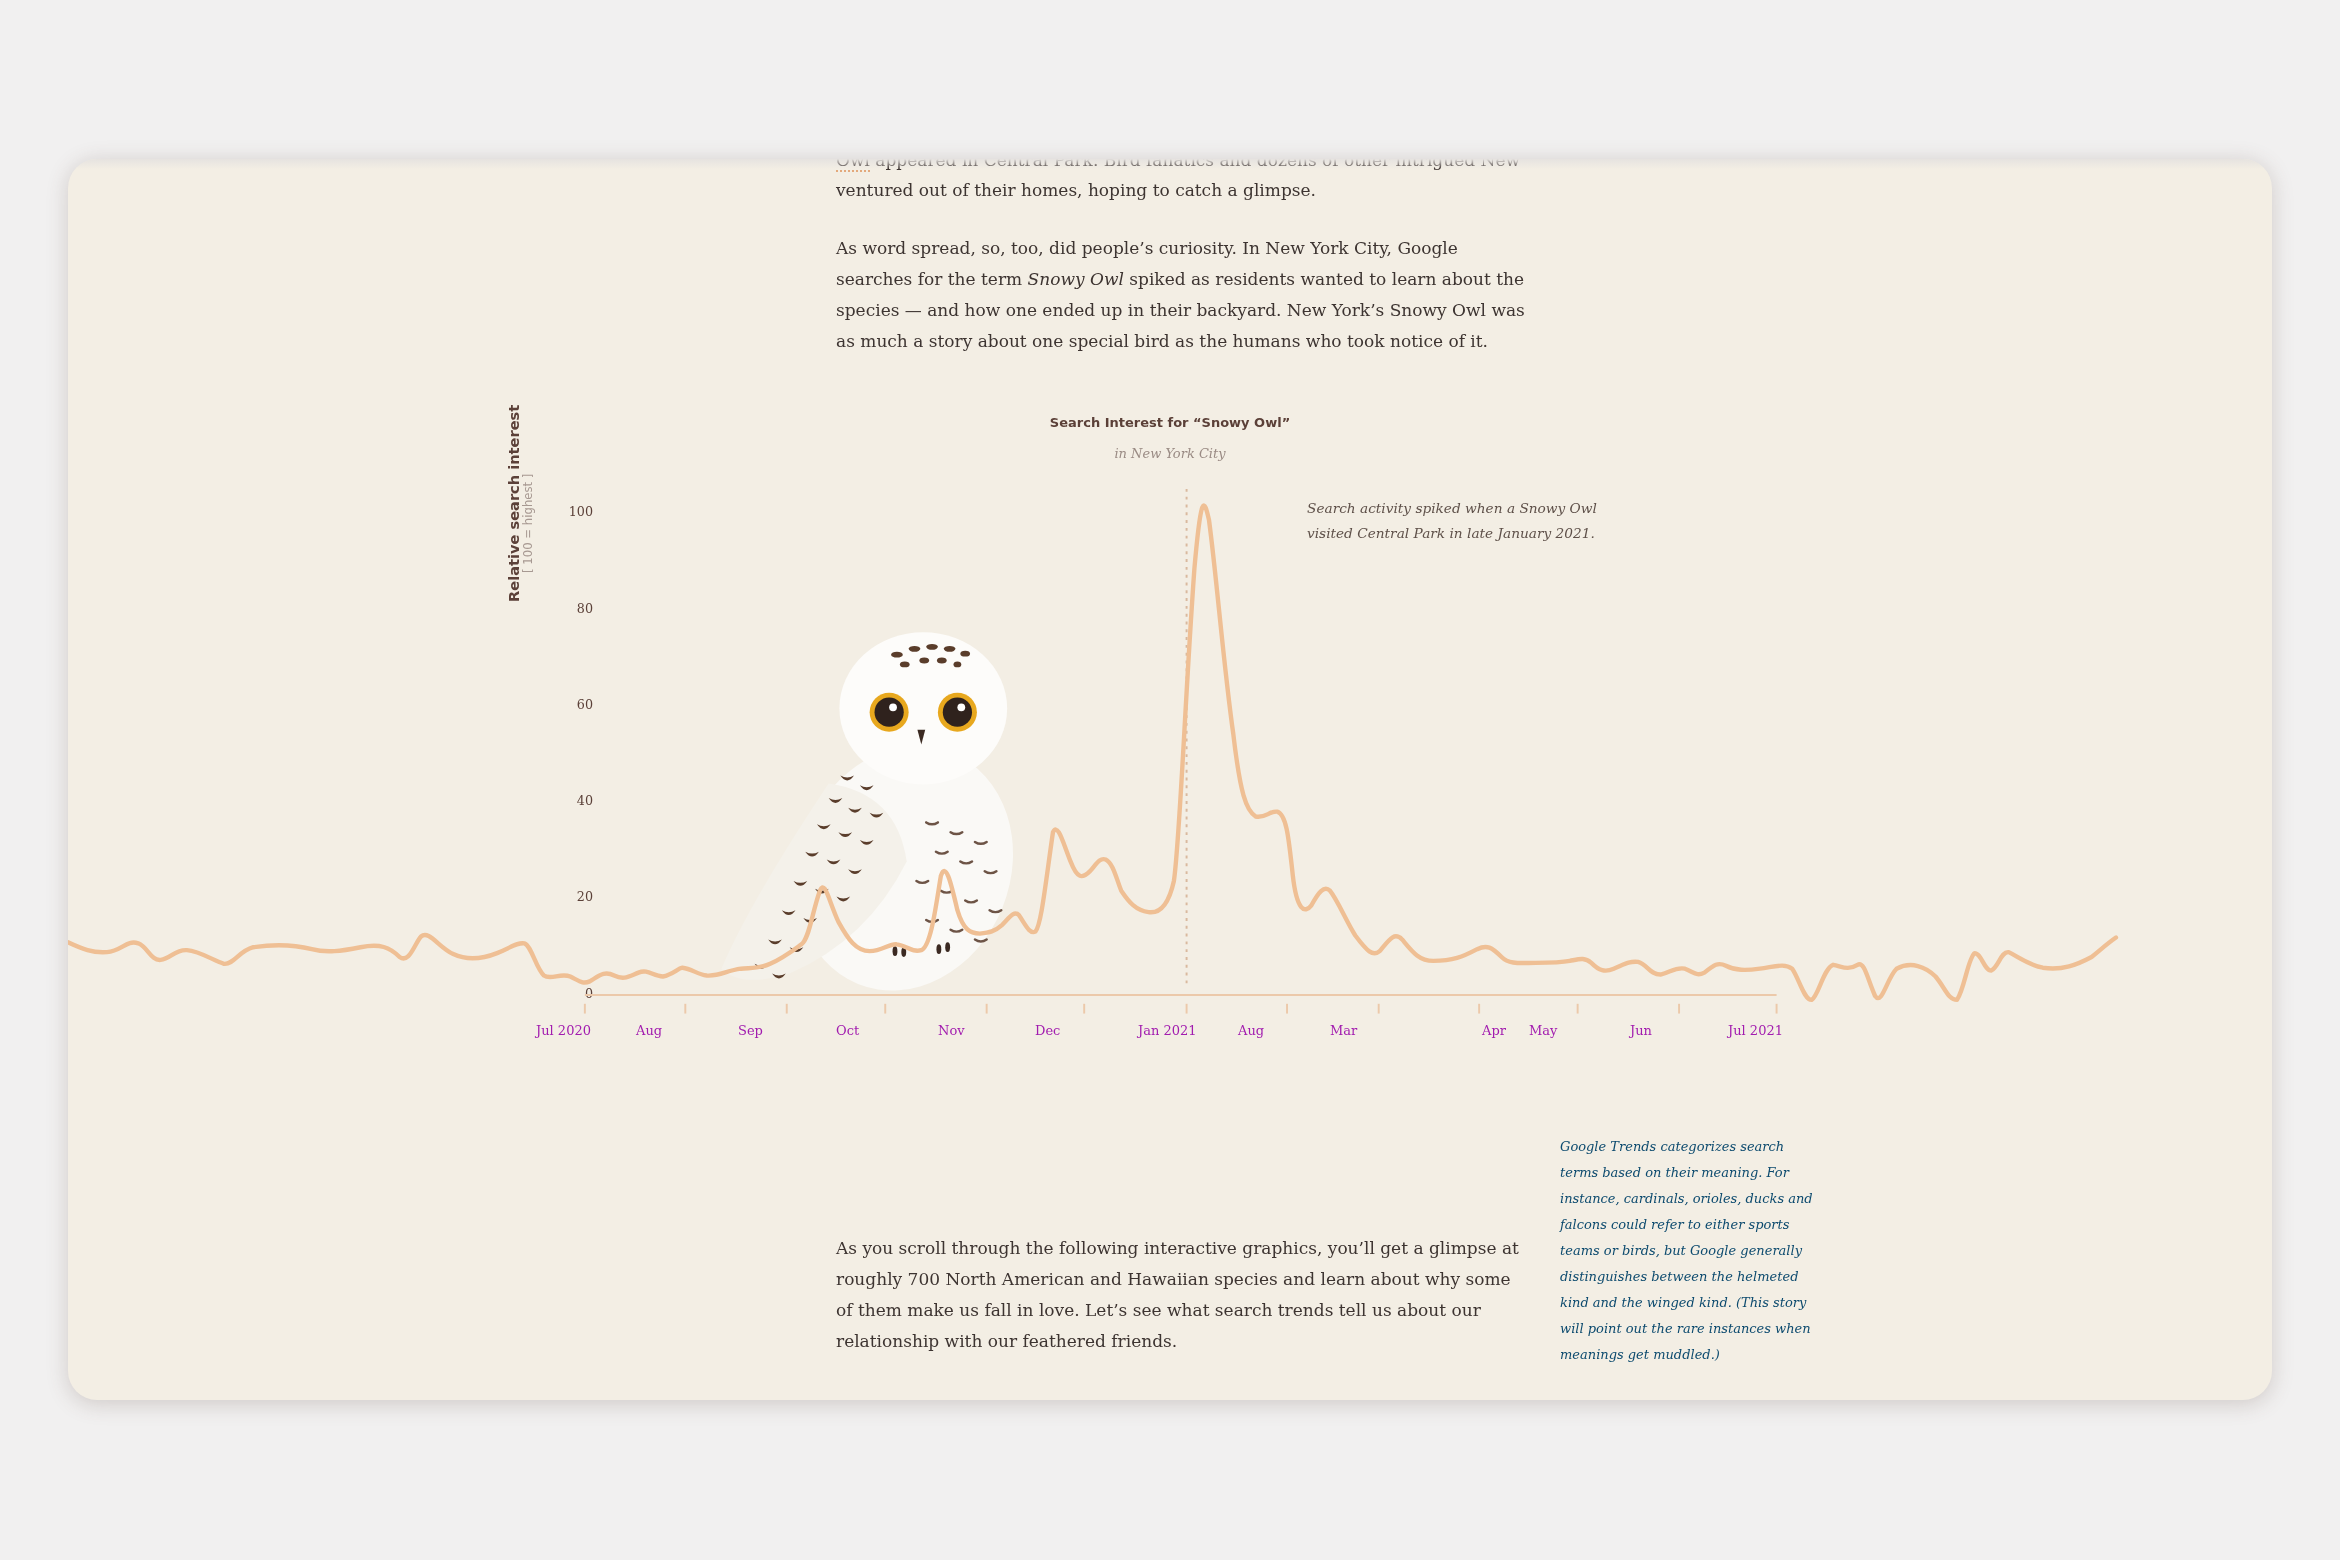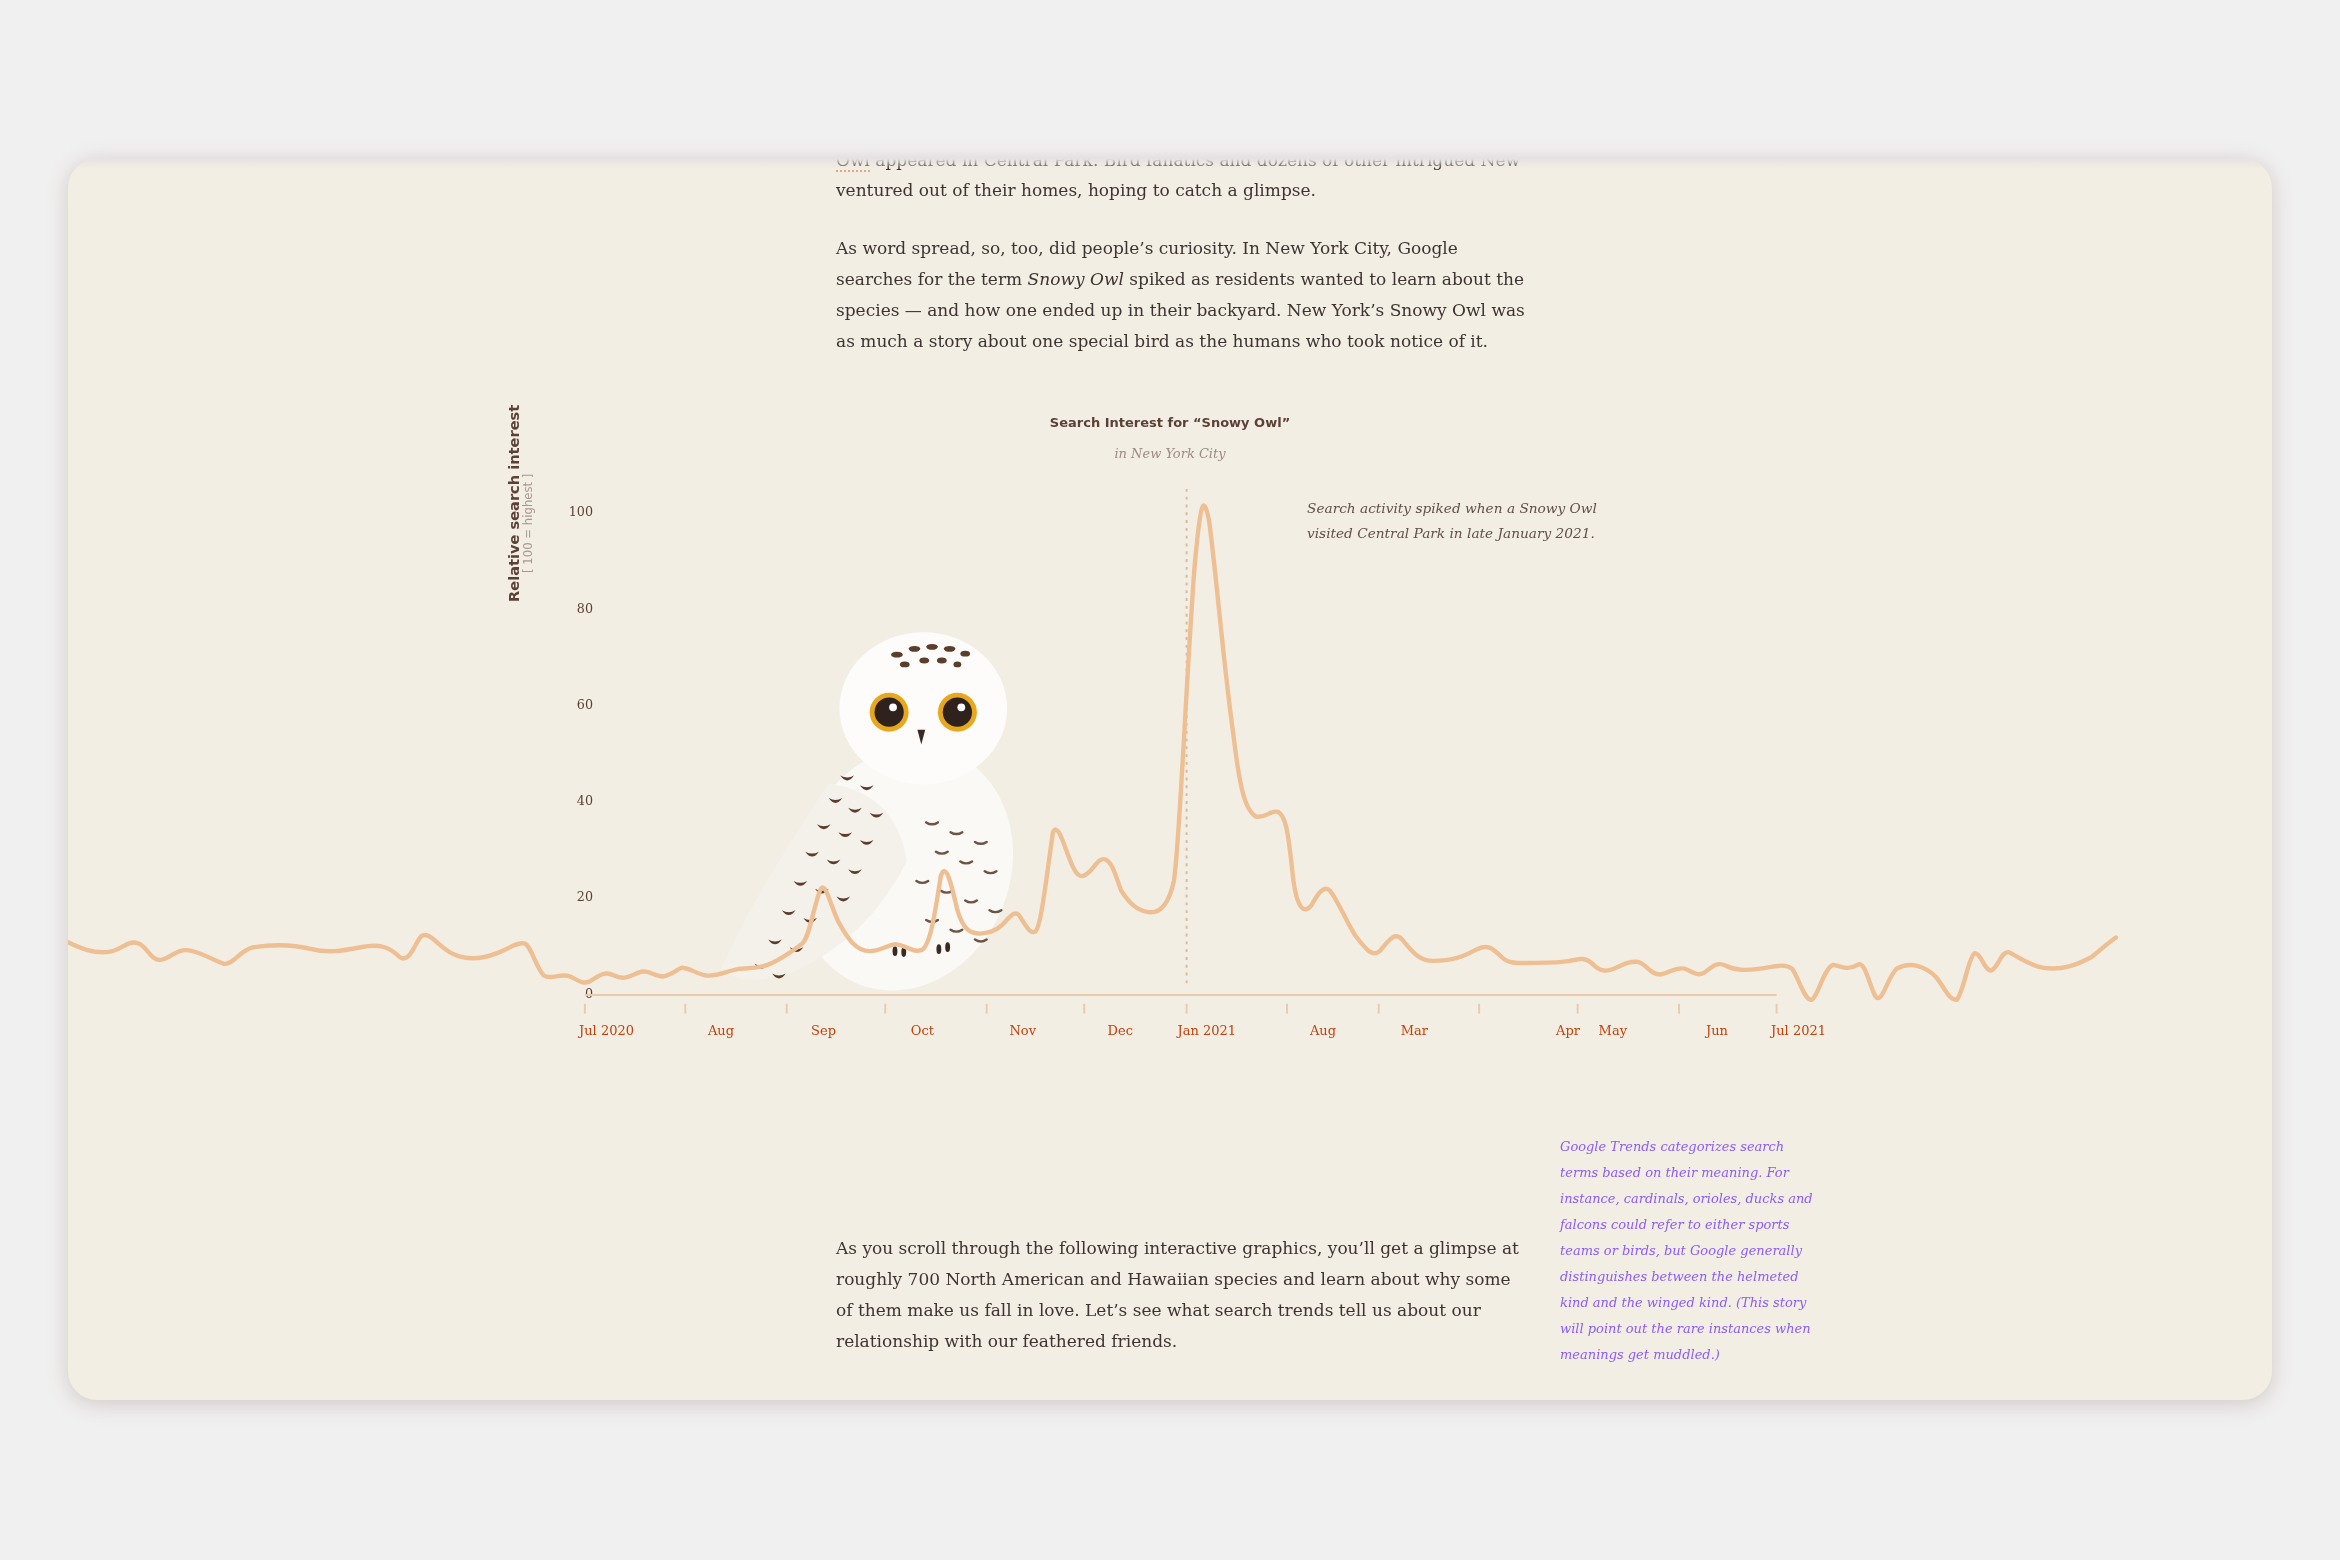--- a/index.html
+++ b/index.html
@@ -58,26 +58,26 @@
     font-family: "DejaVu Sans", "Liberation Sans", sans-serif;
     white-space: nowrap;
   }
   .y-label .main { font-size: 14.6px; font-weight: bold; color: #5b4038; display: block; }
   .y-label .sub { font-size: 11.7px; color: #a79992; display: block; margin-left: 29px; line-height: 13.7px; }
   .y-tick {
     position: absolute; width: 39px; left: 486px; text-align: right;
     font-size: 12.7px; color: #5b4038;
   }
   .x-tick {
-    position: absolute; top: 864px; width: 98px; margin-left: -49px; text-align: right;
-    font-size: 13px; color: #c2410c;
+    position: absolute; top: 864px; width: 98px; margin-left: -49px; text-align: left;
+    font-size: 13px; color: #a21caf;
   }
   .sidenote {
     position: absolute; left: 1492px; top: 975px; width: 263px;
-    font-style: italic; font-size: 13px; line-height: 26px; color: #8b5cf6;
+    font-style: italic; font-size: 13px; line-height: 26px; color: #0c4a6e;
   }
   .trends-link { color: #e85a4f; text-decoration: none; border-bottom: 2px solid #e85a4f; }
   svg.plot { position: absolute; left: 0; top: 0; }
 </style>
 </head>
 <body>
 
 <div class="card">
 
   <div class="cut-line"><span class="dotted">Owl</span><span> appeared in Central Park. Bird fanatics and dozens of other intrigued New Yorkers</span></div>

